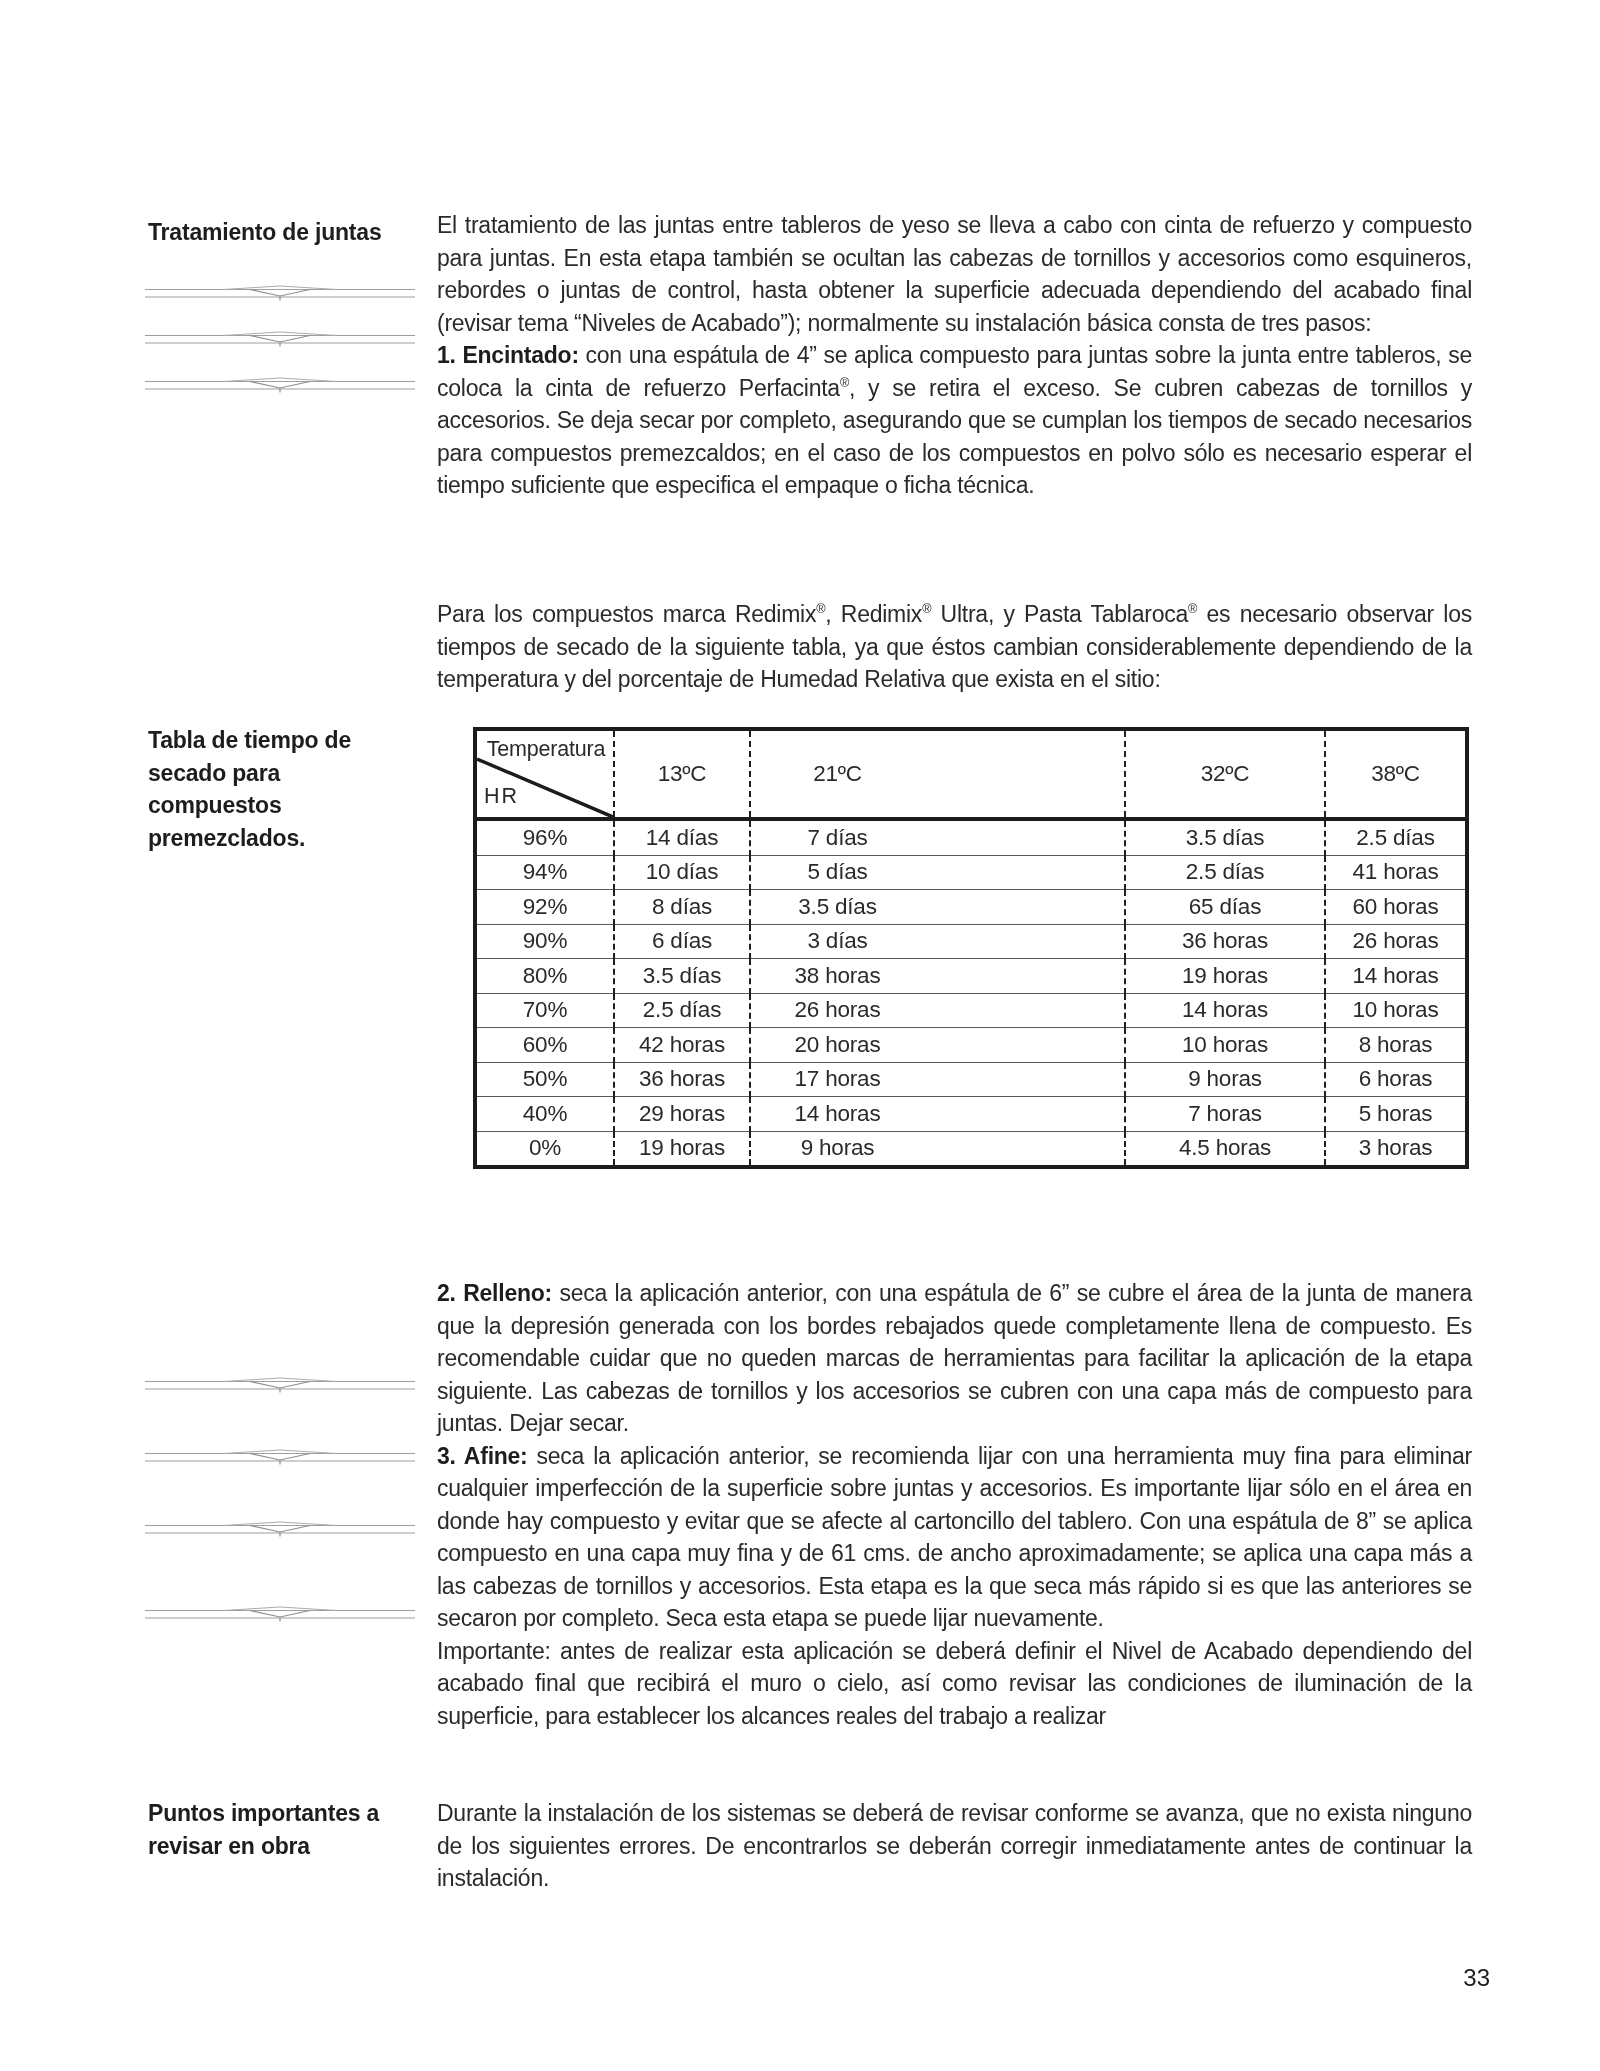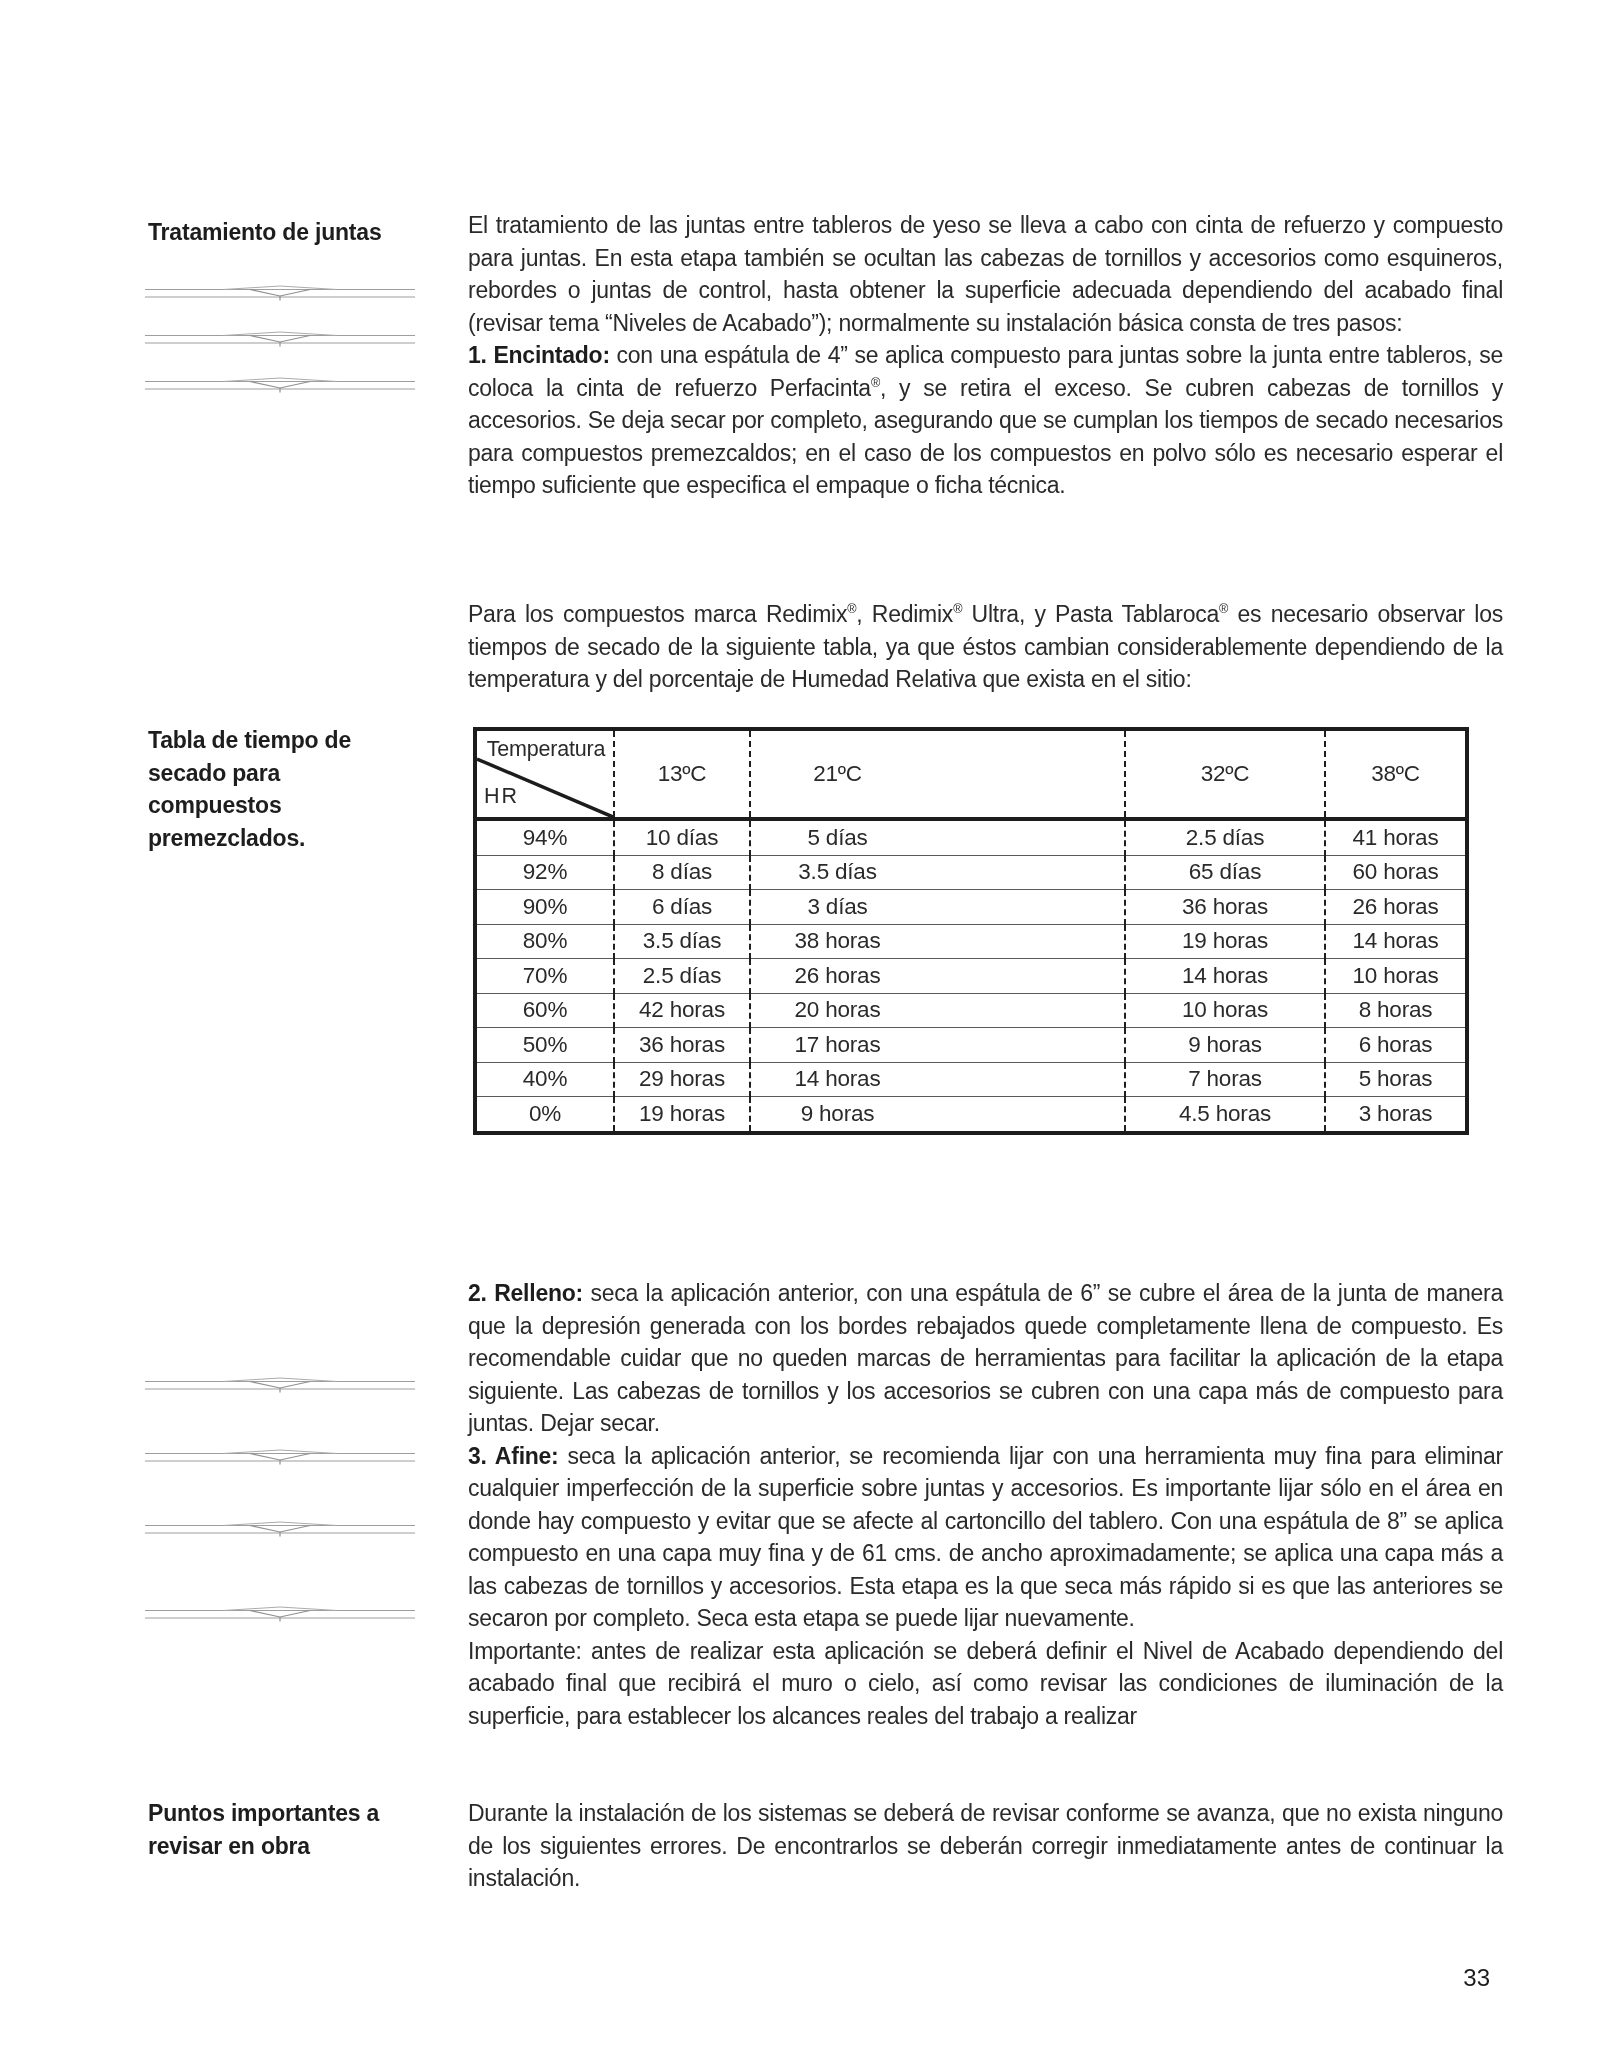--- a/index.html
+++ b/index.html
@@ -16,21 +16,21 @@
     font-weight:700; font-size:23px; line-height:32.5px;
     letter-spacing:-0.2px; color:#1d1d1d;
   }
   .nowrap { white-space:nowrap; width:auto; }
 
   
   .joint { position:absolute; left:145px; width:270px; height:18px; }
 
   
   .body-col {
-    position:absolute; left:468px; width:1035px;
+    position:absolute; left:437px; width:1035px;
     font-size:23px; line-height:32.5px; letter-spacing:-0.25px;
     text-align:justify; color:#2a2a2a;
   }
   .body-col p { margin:0; }
   .lead { font-weight:700; color:#1d1d1d; }
   sup.reg { font-size:55%; vertical-align:super; line-height:0; }
 
   
   .dry-table {
     position:absolute; left:473px; top:727px;
@@ -148,20 +148,27 @@
         <span class="corner-bottom">HR</span>
       </th>
       <th>13ºC</th>
       <th>21ºC</th>
       <th>32ºC</th>
       <th>38ºC</th>
     </tr>
   </thead>
   <tbody>
       <tr>
+        <td>96%</td>
+        <td>14 días</td>
+        <td>7 días</td>
+        <td>3.5 días</td>
+        <td>2.5 días</td>
+      </tr>
+      <tr>
         <td>94%</td>
         <td>10 días</td>
         <td>5 días</td>
         <td>2.5 días</td>
         <td>41 horas</td>
       </tr>
       <tr>
         <td>92%</td>
         <td>8 días</td>
         <td>3.5 días</td>

